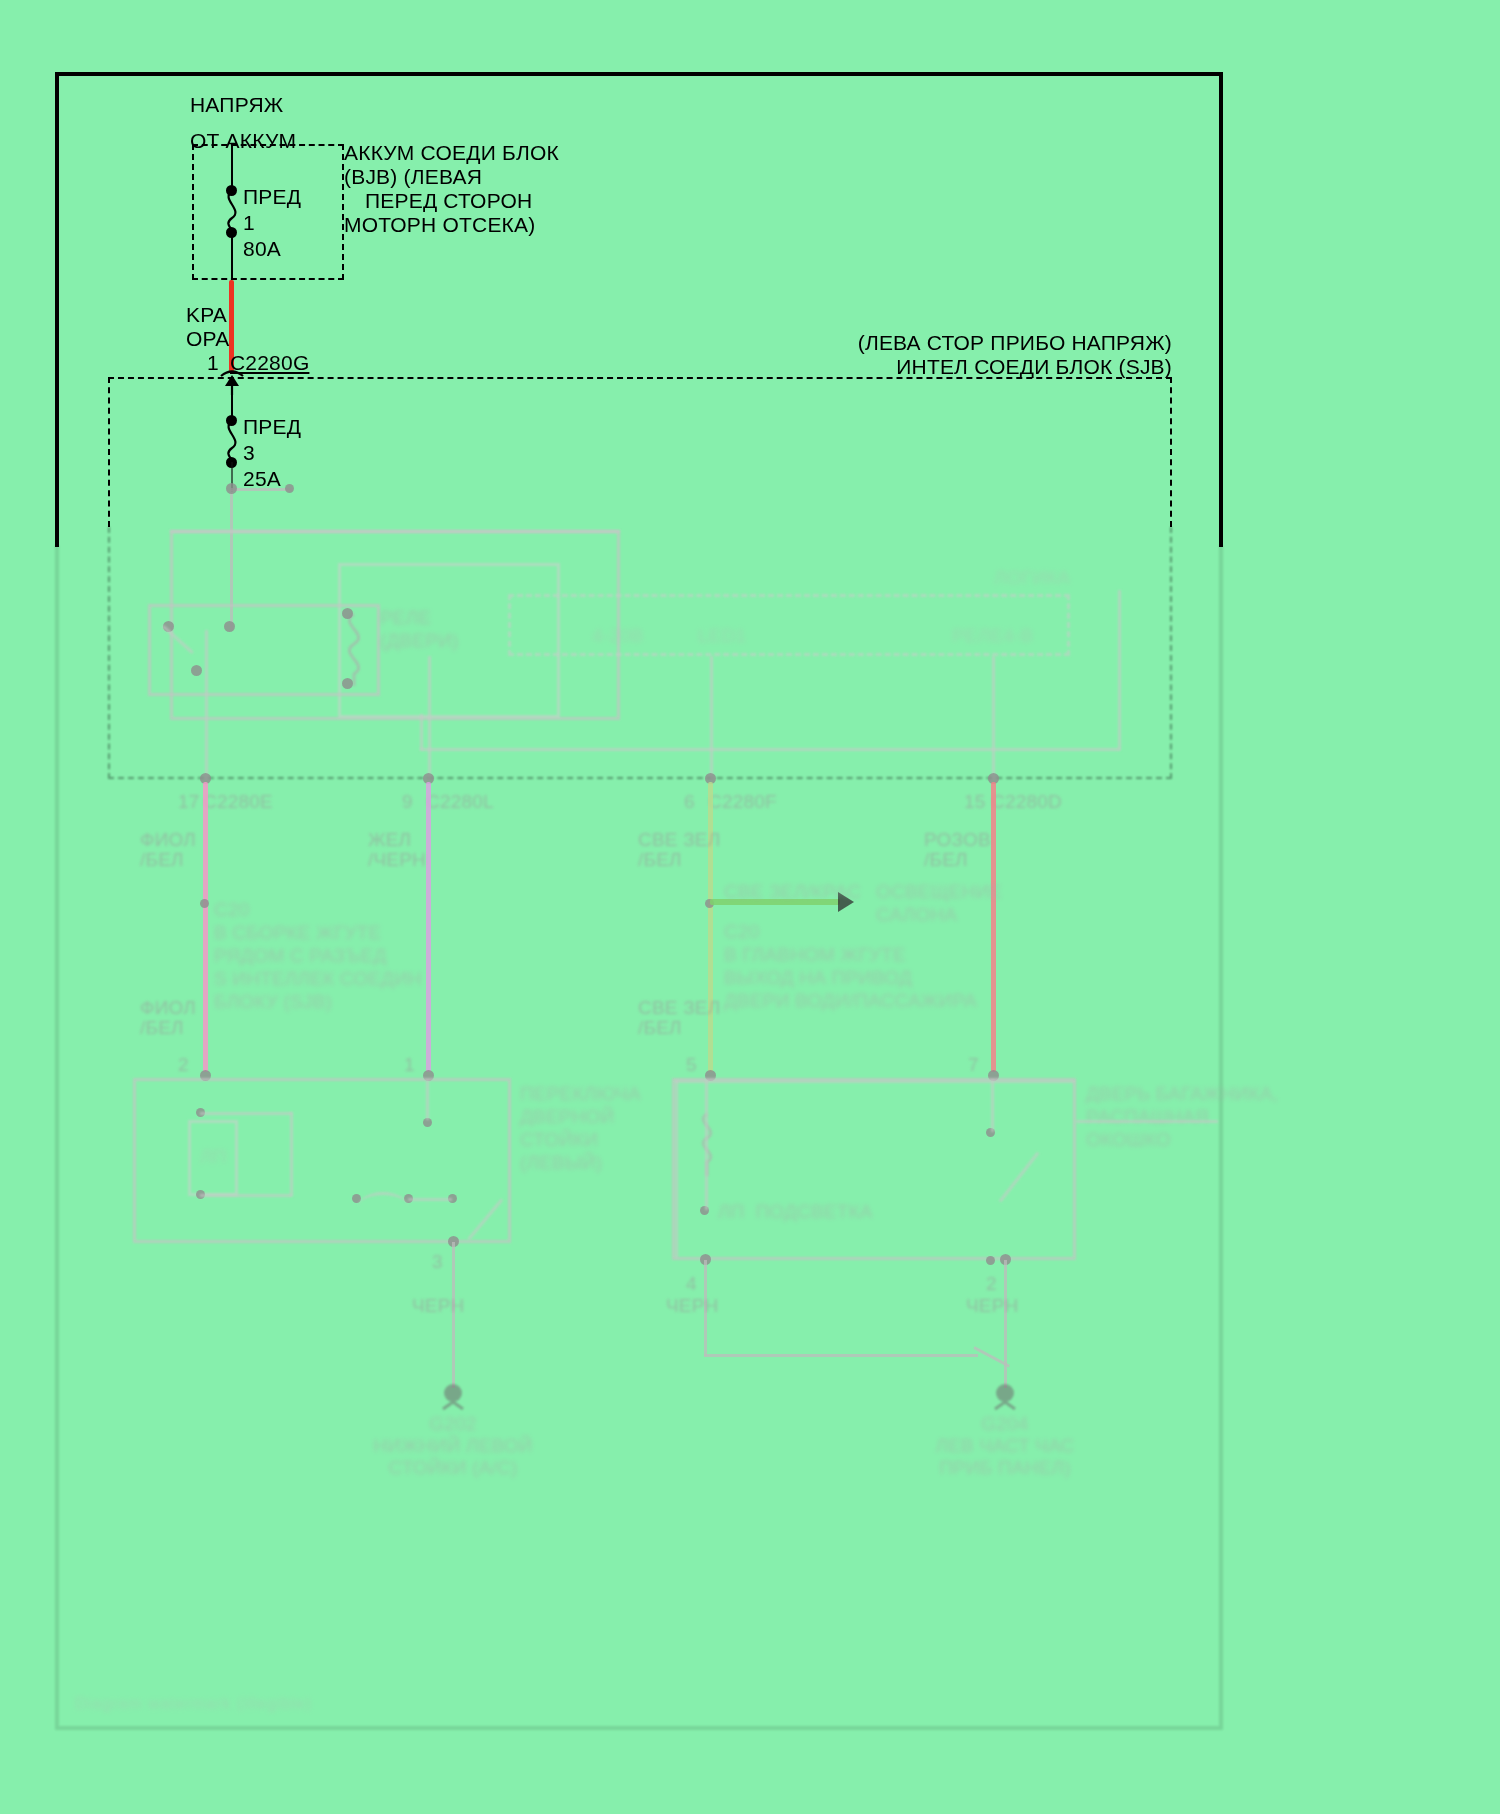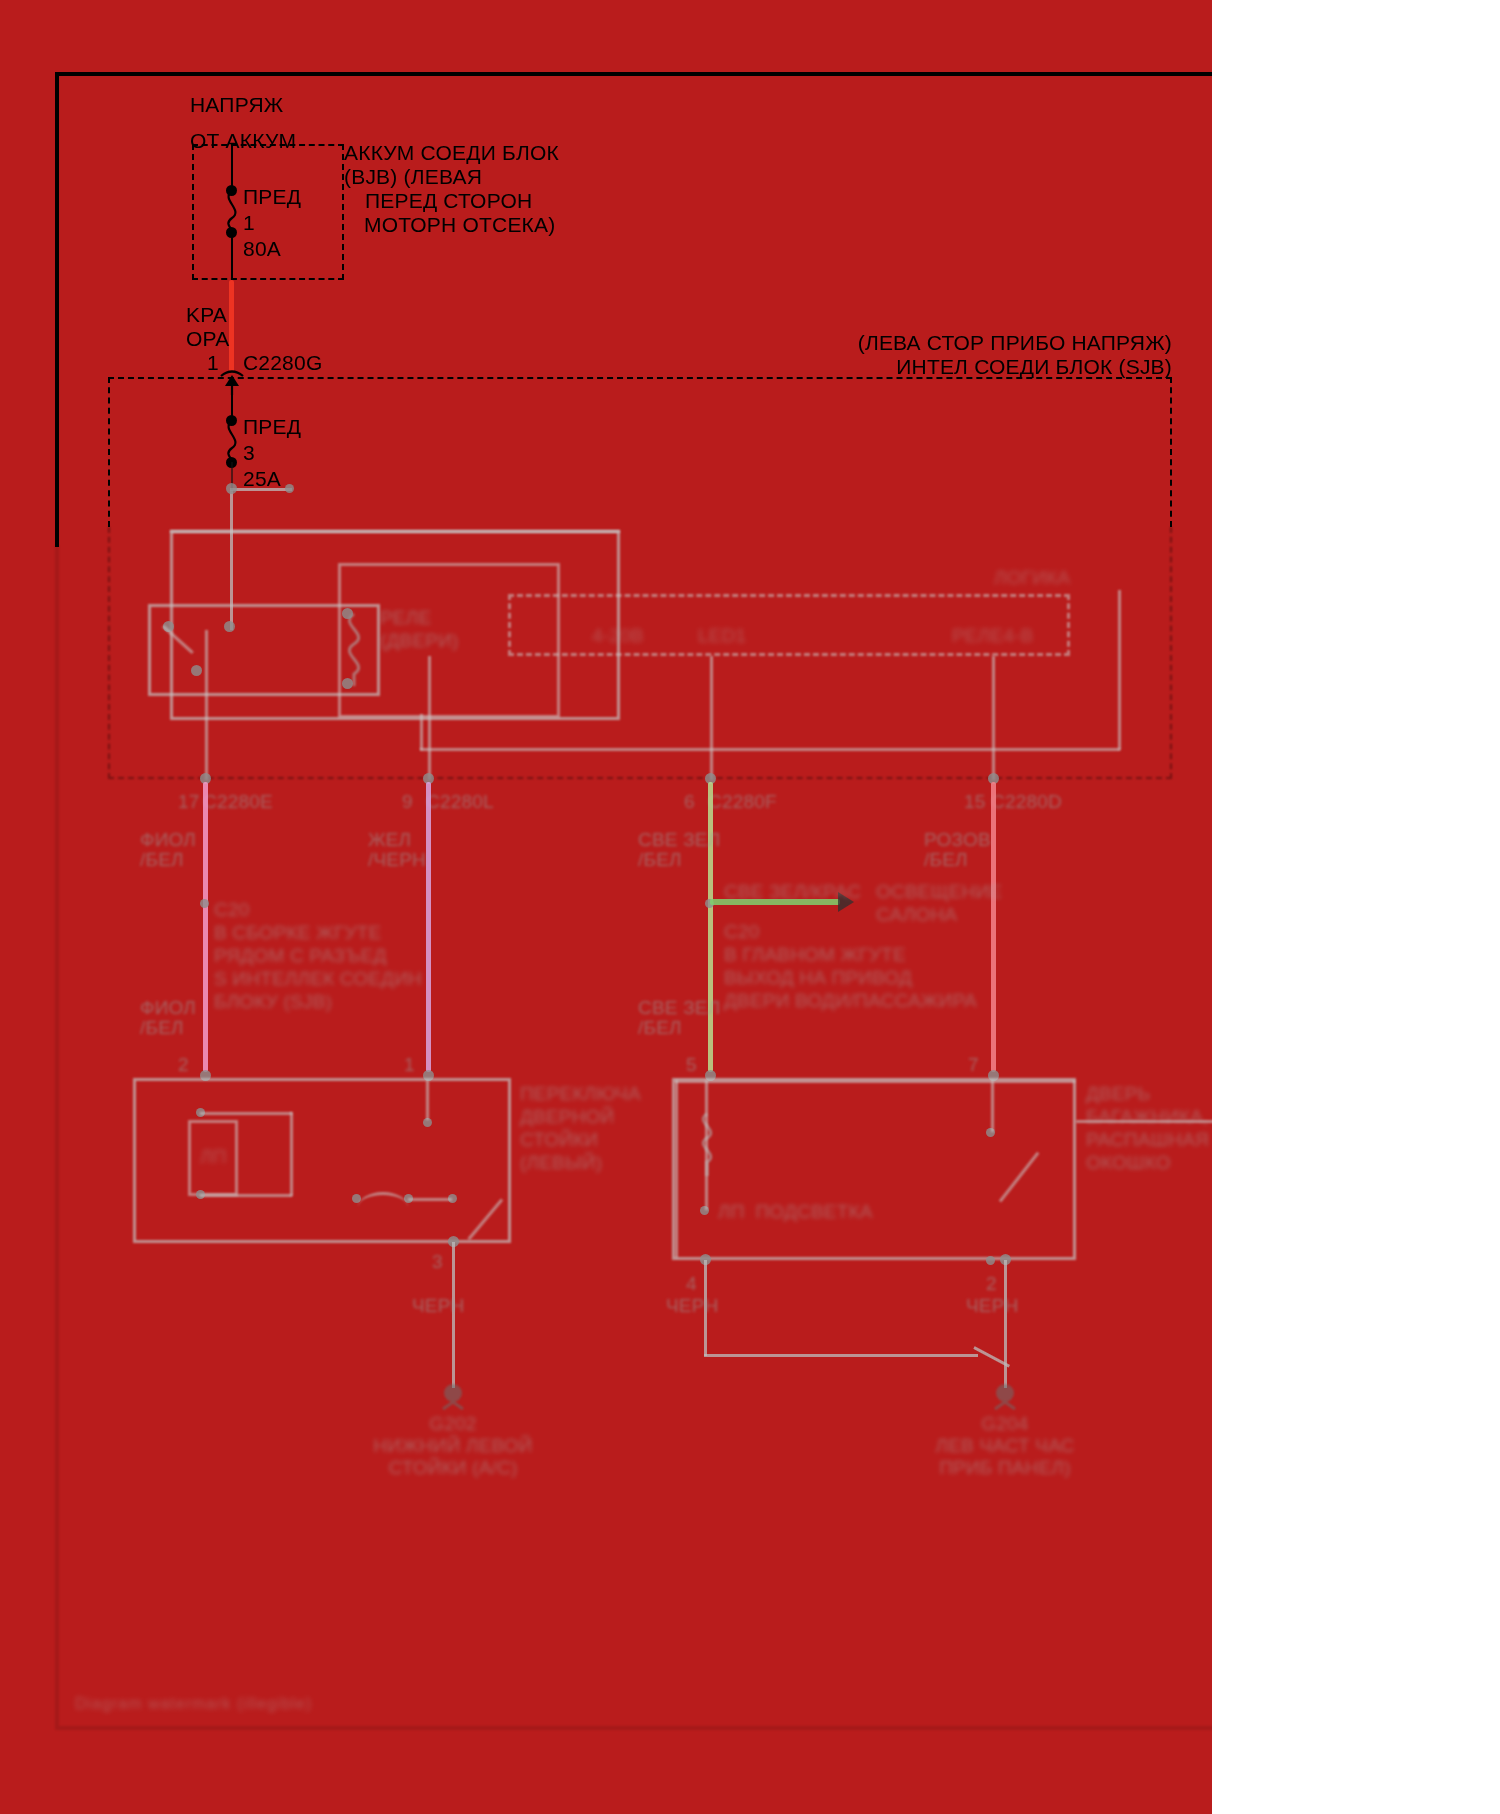--- a/index.html
+++ b/index.html
@@ -1,17 +1,17 @@
 <!DOCTYPE html>
 <html><head>
 <meta charset="utf-8">
 <style>
   html,body{margin:0;padding:0;background:#ffffff;}
   body{font-family:"Liberation Sans",sans-serif;}
-  #page{position:relative;width:1212px;height:1814px;background:#b91c1c;overflow:hidden;}
+  #page{position:relative;width:1500px;height:1814px;background:#86efac;overflow:hidden;}
 
   
   .frame-sharp{position:absolute;border:4px solid #000;box-sizing:border-box;}
   .frame-faded{position:absolute;border:4px solid #000;box-sizing:border-box;opacity:.10;filter:blur(1.2px);}
 
   
   .t{position:absolute;white-space:pre;font-family:"Liberation Sans",sans-serif;color:#000;
      font-size:21px;line-height:26px;letter-spacing:.2px;}
   .t.sm{font-size:19px;line-height:23px;}
   .t.c{text-align:center;}
@@ -75,21 +75,21 @@
   <div class="frame-faded" style="left:55px;top:545px;width:1168px;height:1185px;border-top:none;"></div>
 
   <div class="t" style="left:190px;top:92px;">НАПРЯЖ</div>
   <div class="t" style="left:190px;top:128px;">ОТ АККУМ</div>
 
   <div class="dash dash-sharp" style="left:192px;top:144px;width:152px;height:136px;"></div>
 
   <div class="t" style="left:344px;top:140px;">АККУМ СОЕДИ БЛОК</div>
   <div class="t" style="left:344px;top:164px;">(BJB) (ЛЕВАЯ</div>
   <div class="t" style="left:344px;top:188px;margin-left:21px;">ПЕРЕД СТОРОН</div>
-  <div class="t" style="left:364px;top:212px;text-align:right;">МОТОРН ОТСЕКА)</div>
+  <div class="t" style="left:344px;top:212px;text-align:right;">МОТОРН ОТСЕКА)</div>
 
   <div class="v" style="left:231px;top:144px;height:46px;"></div>
   <div class="dot" style="left:226px;top:185px;"></div>
 
   <div class="fuse" style="left:214px;top:190px;">
     <svg width="36" height="46" viewBox="0 0 36 46">
       <path d="M18 1 C6 9, 30 20, 18 28 C8 35, 22 40, 18 45" fill="none" stroke="#000" stroke-width="2.2"></path>
     </svg>
   </div>
   <div class="dot" style="left:226px;top:227px;"></div>
@@ -98,21 +98,21 @@
   <div class="t" style="left:243px;top:210px;">1</div>
   <div class="t" style="left:243px;top:236px;">80A</div>
 
   <div class="v" style="left:231px;top:233px;height:47px;"></div>
 
   <div class="wire" style="left:229px;top:280px;height:92px;background:#ee3322;"></div>
 
   <div class="t" style="left:186px;top:302px;">KPA</div>
   <div class="t" style="left:186px;top:326px;">OPA</div>
   <div class="t" style="left:207px;top:350px;">1</div>
-  <div class="t" style="left:243px;top:350px;">C2280G</div>
+  <div class="t" style="left:230px;top:350px;text-decoration:underline;">C2280G</div>
 
   <div class="carrow" style="left:214px;top:365px;">
     <svg width="36" height="36" viewBox="0 0 36 36">
       <path d="M7 11 Q18 2, 29 11" fill="none" stroke="#000" stroke-width="2.2"></path>
       <path d="M18 30 L18 12" stroke="#000" stroke-width="2.2" fill="none"></path>
       <path d="M18 10 L11 21 L25 21 Z" fill="#000"></path>
     </svg>
   </div>
 
   <div class="t" style="left:1172px;top:330px;text-align:right;transform:translateX(-100%);">(ЛЕВА СТОР ПРИБО НАПРЯЖ)</div>

